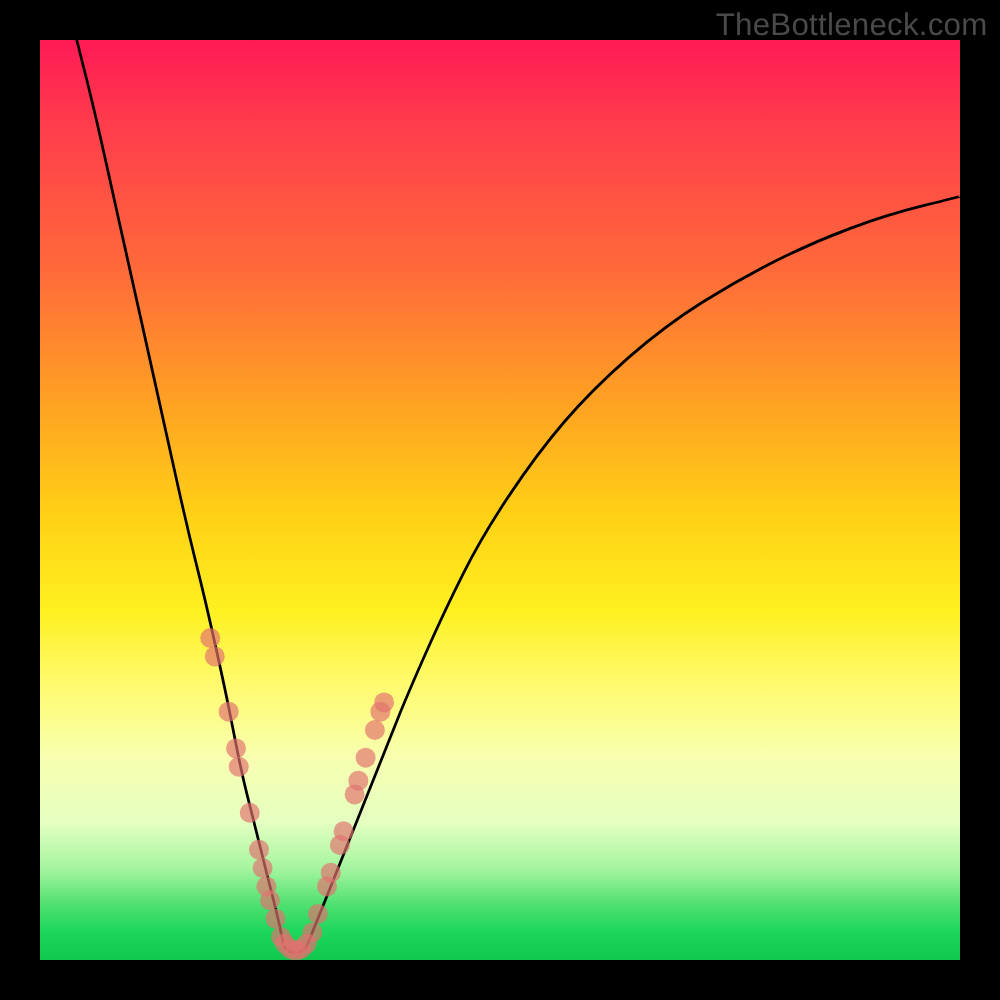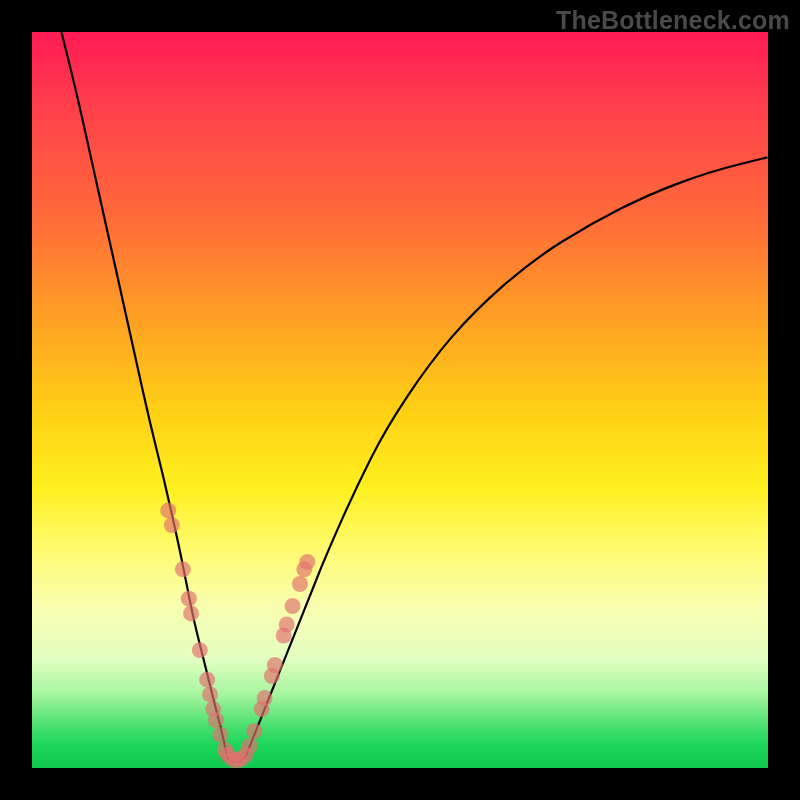--- a/index.html
+++ b/index.html
@@ -42,21 +42,21 @@
       #0fc94f 100%
     );
     overflow: hidden;
   }
   .watermark {
     position: absolute;
     top: 6px;
     right: 10px;
     color: #4a4a4a;
     font-size: 25px;
-    font-weight: 700;
+    font-weight: 400;
     letter-spacing: 0.2px;
     user-select: none;
   }
   svg.curve-layer {
     position: absolute;
     left: 0;
     top: 0;
     width: 736px;
     height: 736px;
     overflow: visible;

